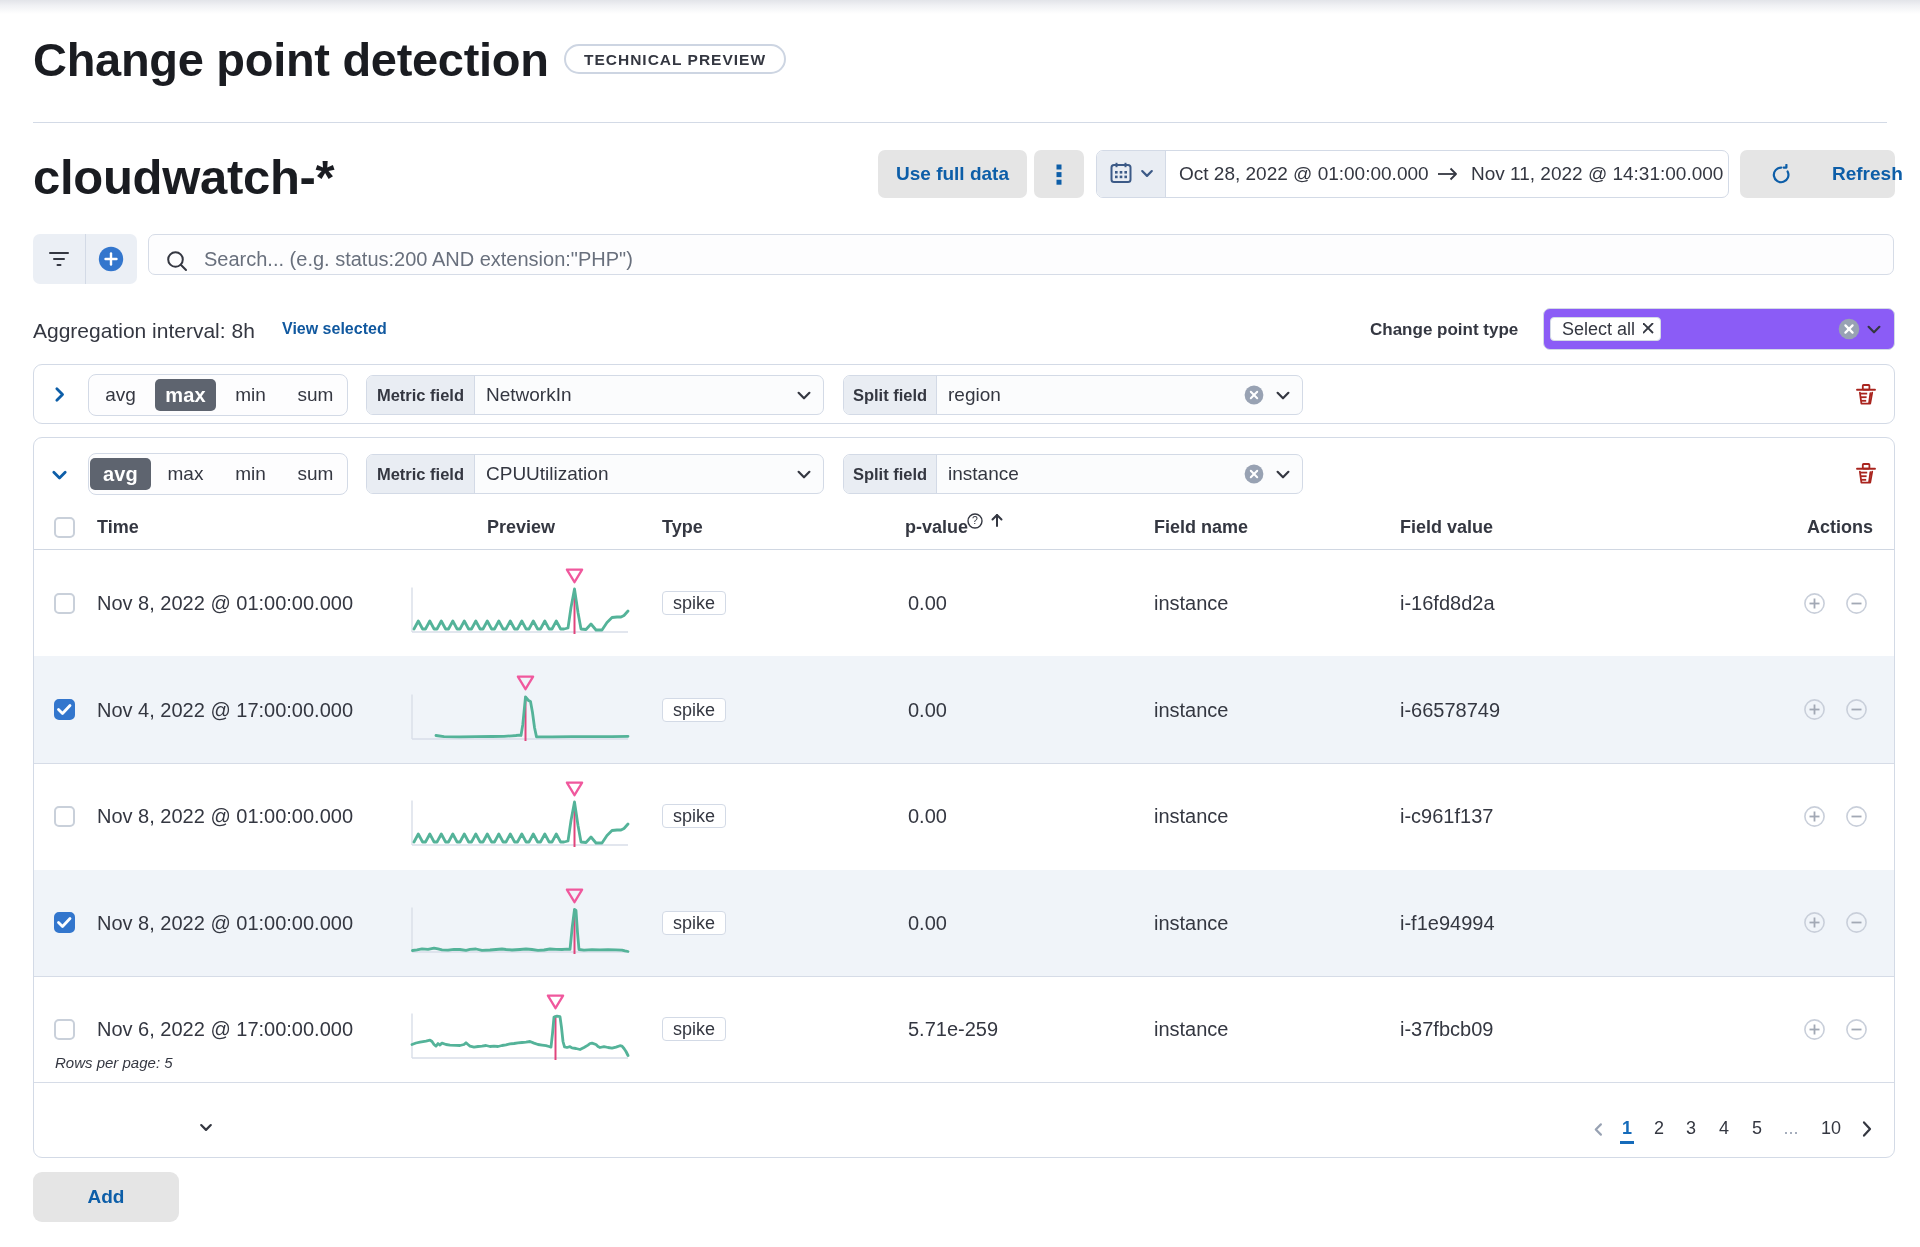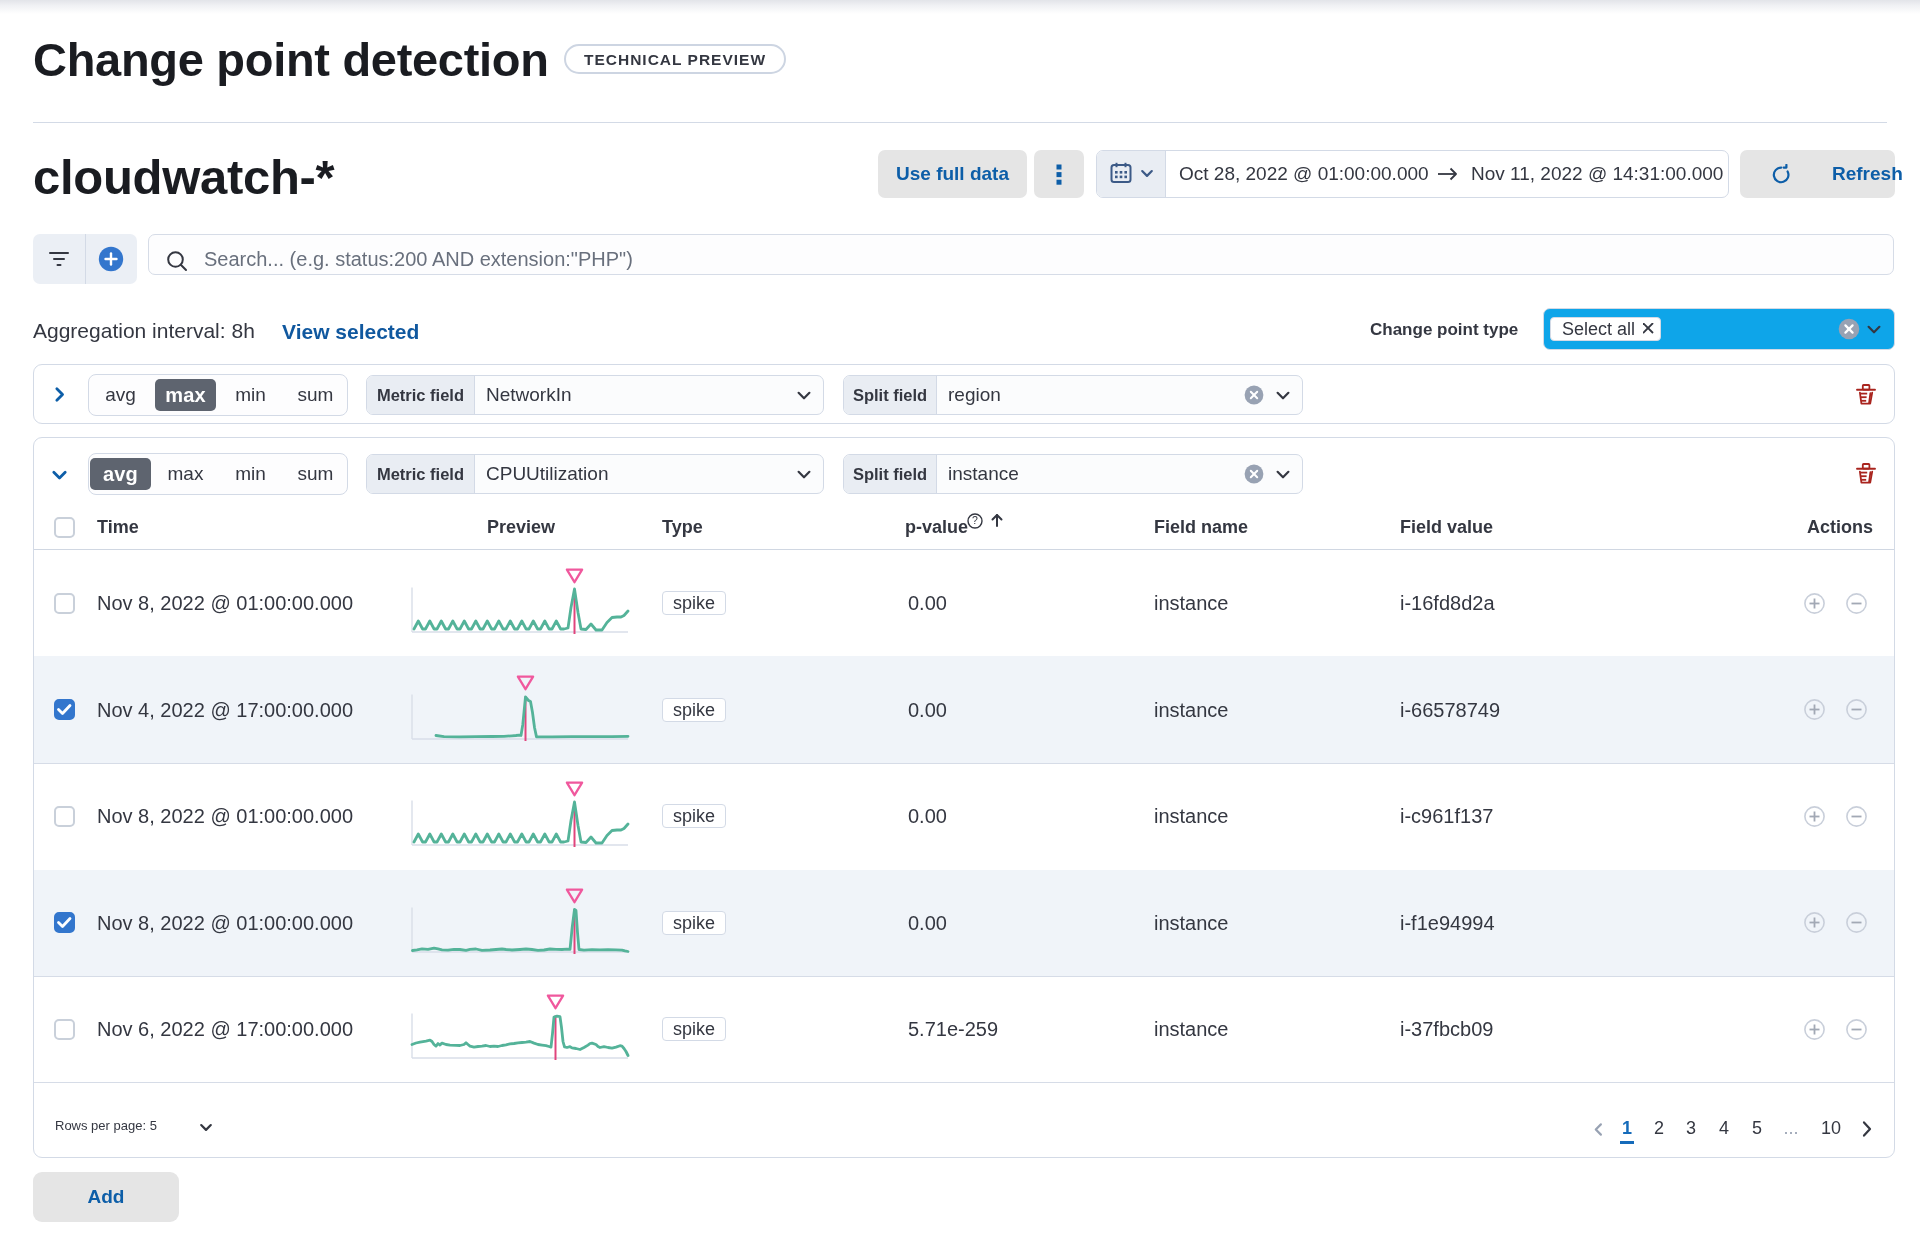--- a/index.html
+++ b/index.html
@@ -22,23 +22,23 @@
 .dp-pre { position:absolute; left:0; top:0; width:69px; height:46px; background:#e9edf3;
   border-right:1px solid #d3dae6; border-radius:6px 0 0 6px; }
 .dp-text { position:absolute; left:82px; top:0; height:46px; line-height:46px; white-space:nowrap;
   font-size:19px; color:#343741; }
 .refresh { left:1740px; top:150px; width:155px; height:48px; }
 .filtergrp { left:33px; top:234px; width:104px; height:50px; background:#ebeff5; border-radius:7px; }
 .fg-div { position:absolute; left:52px; top:0; width:1px; height:50px; background:#d3dae6; }
 .searchbox { left:148px; top:234px; width:1746px; height:41px; background:#fdfdfe; border:1px solid #d6dce7; border-radius:7px; }
 .searchph { position:absolute; left:55px; top:0; height:48px; line-height:48px; font-size:20px; color:#69707d; }
 .aggline { left:33px; top:319px; font-size:21px; color:#343741; }
-.viewsel { left:282px; top:320px; font-size:21px; font-weight:700; color:#10589f;text-align:center; }
+.viewsel { left:282px; top:320px; font-size:16px; font-weight:700; color:#10589f;text-align:center; }
 .cptlabel { left:1370px; top:320px; font-size:17px; font-weight:700; color:#343741; }
-.combo { left:1543px; top:308px; width:352px; height:42px; background:#0ea5e9; border:1px solid #d3dae6; border-radius:7px; }
+.combo { left:1543px; top:308px; width:352px; height:42px; background:#8b5cf6; border:1px solid #d3dae6; border-radius:7px; }
 .combopill { position:absolute; left:6px; top:8px; width:111px; height:24px; background:#fff; border:1px solid #d3dae6;
   border-radius:4px; font-size:18px; color:#343741; line-height:22px; padding-left:11px; }
 .panel { left:33px; background:#fff; border:1px solid #d3dae6; border-radius:9px; width:1862px; }
 .p1 { top:364px; height:60px; }
 .p2 { top:437px; height:721px; }
 .spike-badge { position:absolute; width:64px; height:24px; border:1px solid #d3dae6; border-radius:4px;
   background:#fff; font-size:18px; color:#343741; text-align:center; line-height:22px; }
 .checkbox { position:absolute; width:21px; height:21px; border:2px solid #c9d0da; border-radius:5px; background:#fff; }
 .checkbox.on { background:#3376cd; border-color:#3376cd; }
 .addbtn { left:33px; top:1172px; width:146px; height:50px; line-height:50px; text-align:center; border-radius:9px; }
@@ -332,21 +332,21 @@
 <div class="abs" style="left:1400px;top:1017px;font-size:20px;line-height:24px;color:#343741;">i-37fbcb09</div>
 <svg class="abs" style="left:1804px;top:1018.75px" width="21" height="21" viewBox="0 0 21 21">
       <circle cx="10.5" cy="10.5" r="9.6" fill="none" stroke="#c9cfda" stroke-width="1.6"></circle>
       <line x1="10.5" y1="5.5" x2="10.5" y2="15.5" stroke="#a2a9b5" stroke-width="1.8"></line>
       <line x1="5.5" y1="10.5" x2="15.5" y2="10.5" stroke="#a2a9b5" stroke-width="1.8"></line>
     </svg>
 <svg class="abs" style="left:1846px;top:1018.75px" width="21" height="21" viewBox="0 0 21 21">
       <circle cx="10.5" cy="10.5" r="9.6" fill="none" stroke="#c9cfda" stroke-width="1.6"></circle>
       <line x1="5.5" y1="10.5" x2="15.5" y2="10.5" stroke="#a2a9b5" stroke-width="1.8"></line>
     </svg>
-<div class="abs" style="left:55px;top:1118px;font-size:13px;color:#343741;">Rows per page: 5</div>
+<div class="abs" style="left:55px;top:1054px;font-size:15px;color:#343741;font-style:italic;">Rows per page: 5</div>
 <svg class="abs" style="left:198px;top:1119px" width="16" height="16" viewBox="0 0 16 16">
       <polyline points="3.2,6.08 8.0,10.88 12.8,6.08" fill="none" stroke="#343741" stroke-width="2.2" stroke-linecap="round" stroke-linejoin="round"></polyline>
     </svg>
 <svg class="abs" style="left:1590px;top:1121px" width="17" height="17" viewBox="0 0 17 17">
       <polyline points="10.88,3.4000000000000004 5.78,8.5 10.88,13.600000000000001" fill="none" stroke="#98a2b3" stroke-width="2.2" stroke-linecap="round" stroke-linejoin="round"></polyline>
     </svg>
 <div class="abs" style="left:1612px;top:1118px;width:30px;text-align:center;font-size:18px;font-weight:700;color:#156bba;">1</div>
 <div class="abs" style="left:1620px;top:1141px;width:14px;height:2.5px;background:#156bba;"></div>
 <div class="abs" style="left:1644px;top:1118px;width:30px;text-align:center;font-size:18px;color:#343741;">2</div>
 <div class="abs" style="left:1676px;top:1118px;width:30px;text-align:center;font-size:18px;color:#343741;">3</div>

